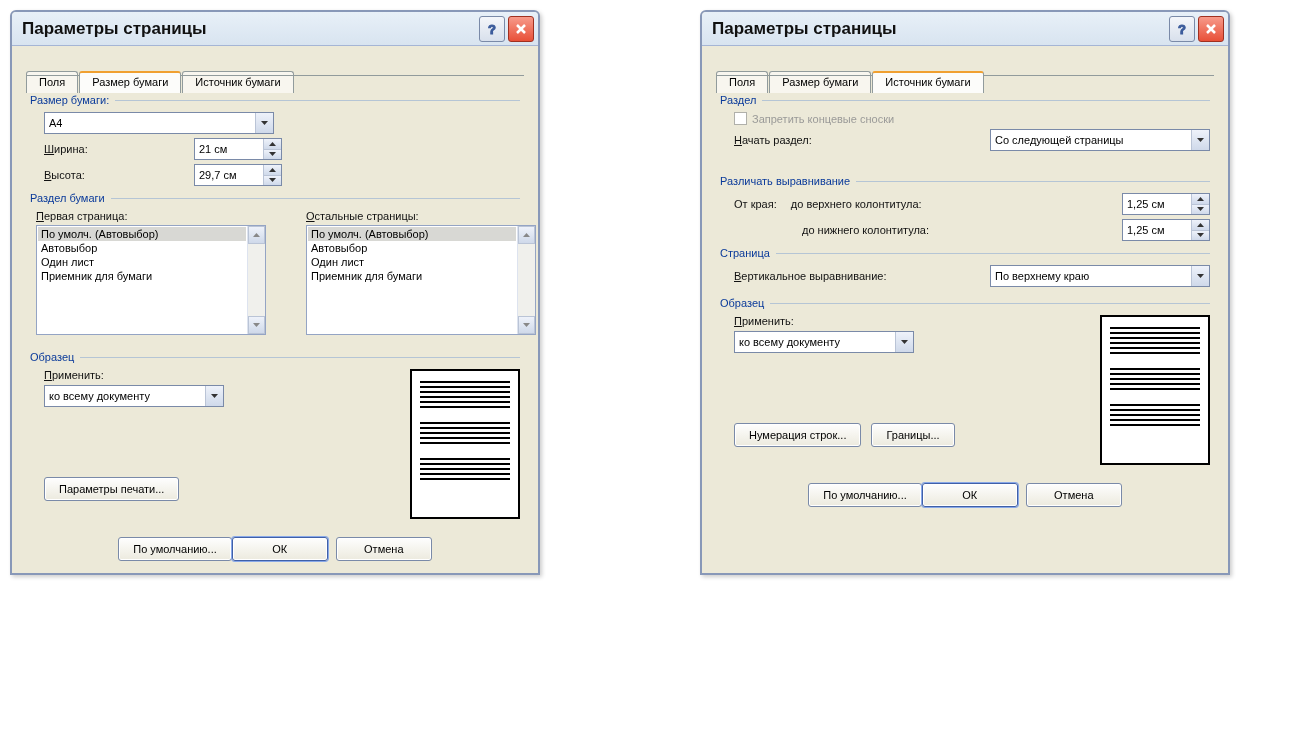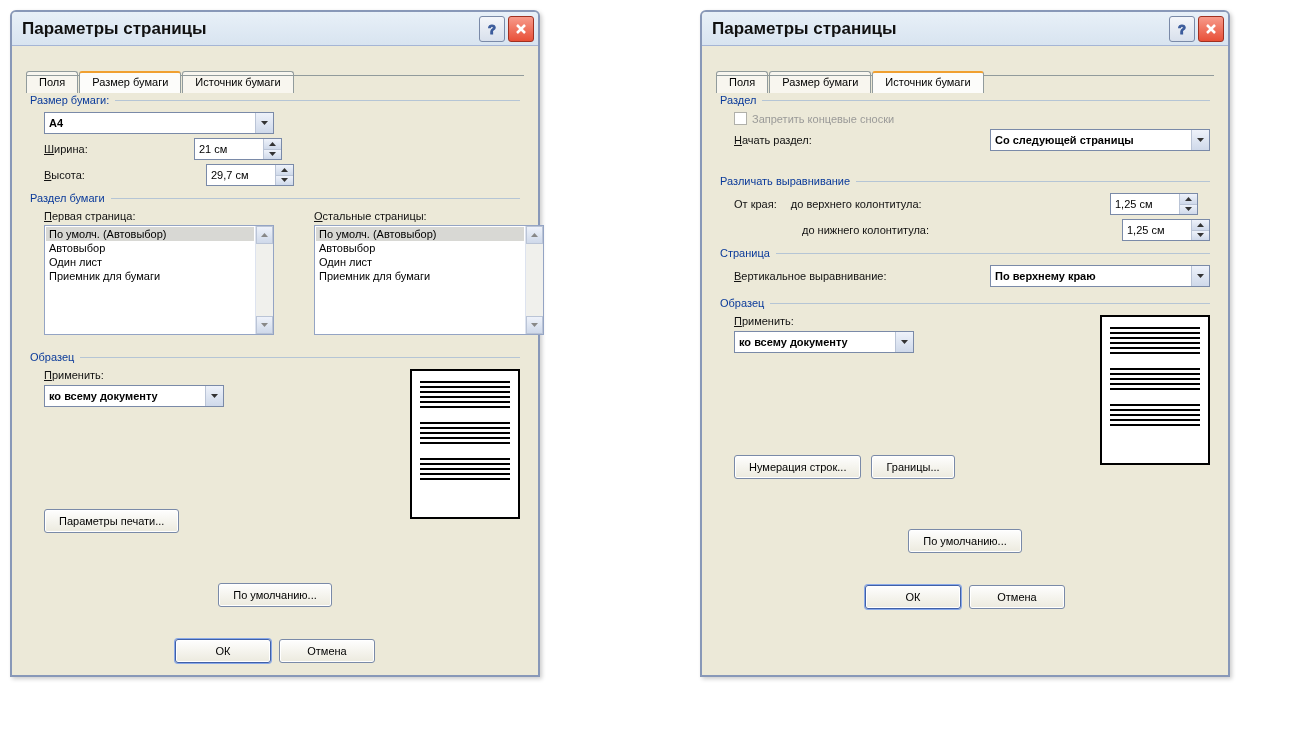--- a/index.html
+++ b/index.html
@@ -88,21 +88,20 @@
   .group-label .rule {
     flex:1; height:1px; background:#b5c5d5; margin-left:6px;
   }
   .row { display:flex; align-items:center; margin: 4px 0 4px 14px; }
   .label { color:#111; }
   .underline-first::first-letter { text-decoration: underline; }
   .combo {
     background:#fff; border:1px solid #7a8aa8;
     height:22px; display:flex; align-items:center; justify-content:space-between;
     padding-left:4px;
-    font-weight:bold;
   }
   .combo .chev {
     width:18px;height:20px;border-left:1px solid #bac4d6;
     background:linear-gradient(to bottom,#eef2fa,#cfd9ea);
     display:flex;align-items:center;justify-content:center;
   }
   .spinner {
     display:flex; background:#fff; border:1px solid #7a8aa8; height:22px;
   }
   .spinner .val { padding:0 4px; display:flex;align-items:center; width:68px;}
@@ -119,27 +118,25 @@
   .listbox .scrollbar{width:18px;background:#f0f0ec;display:flex;flex-direction:column;border-left:1px solid #dde3ef;}
   .listbox .scrollbar .arrow{height:18px;background:linear-gradient(to bottom,#eef2fa,#cfd9ea);border:1px solid #bac4d6;display:flex;align-items:center;justify-content:center;}
   .listbox .scrollbar .track{flex:1;}
   .button {
     background: linear-gradient(to bottom,#fefefe,#eceade);
     border:1px solid #7a8aa8;border-radius:3px;
     padding: 3px 14px; height:24px;
     display:inline-flex;align-items:center;justify-content:center;
     cursor:default;
     box-shadow: inset 0 0 0 1px #fff;
-    margin-top: 32px;
   }
   .button.primary { border:1px solid #4060a8; box-shadow: 0 0 0 1px #88a8e8,inset 0 0 0 1px #fff; }
   .footer {
-    display:flex;justify-content:flex-end;align-items:center;
+    display:flex;justify-content:center;align-items:center;
     padding: 8px 14px 12px 14px;
-    flex-direction: column;
   }
   .footer .right{display:flex;gap:8px;}
   .preview {
     width:110px;height:150px;background:#fff;border:2px solid #000;
     padding:10px 8px;
     display:flex;flex-direction:column;gap:3px;
   }
   .preview .pline{height:2px;background:#000;}
   .preview .pgap{height:8px;}
   .checkbox { width:13px;height:13px;border:1px solid #3a6ab8;background:#fff;display:inline-block;margin-right:5px;vertical-align:middle;}
@@ -201,21 +198,21 @@
               </svg>
             </div>
             <div>
               <svg class="updown" viewBox="0 0 7 4">
                 <polygon points="0,0 7,0 3.5,4" fill="#333"></polygon>
               </svg>
             </div>
           </span>
       </div>
     </div>
-    <div class="row" style="gap:12px;">
+    <div class="row" style="gap:0;">
       <span class="label underline-first" style="width:150px">Высота:</span>
       <div class="spinner">
         <span class="val">29,7 см</span>
         <span class="btns">
             <div>
               <svg class="updown" viewBox="0 0 7 4">
                 <polygon points="3.5,0 7,4 0,4" fill="#333"></polygon>
               </svg>
             </div>
             <div>
@@ -224,21 +221,21 @@
               </svg>
             </div>
           </span>
       </div>
     </div>
 
     <div class="group-label">
       <span>Раздел бумаги</span>
         <span class="rule"></span>
     </div>
-    <div style="display:flex; gap:40px; margin-left:14px;">
+    <div style="display:flex; gap:40px; margin-left:6px;">
       <div>
         <div class="label underline-first" style="margin-bottom:3px;">Первая страница:</div>
         <div class="listbox">
           <div class="items">
             <div class="item selected">По умолч. (Автовыбор)</div>
             <div class="item">Автовыбор</div>
             <div class="item">Один лист</div>
             <div class="item">Приемник для бумаги</div>
           </div>
           <div class="scrollbar">
@@ -374,21 +371,21 @@
               <polygon points="0,0 7,0 3.5,4" fill="#333"></polygon>
             </svg>
           </span>
       </div>
     </div>
 
     <div class="group-label" style="margin-top:24px;">
       <span>Различать выравнивание</span>
         <span class="rule"></span>
     </div>
-    <div class="row" style="justify-content:space-between;margin-right:12px;">
+    <div class="row" style="justify-content:space-between;margin-right:0;">
       <div>
         <span class="label">От края:</span>
         <span style="display:inline-block;width:8px;"></span>
         <span class="label">до верхнего колонтитула:</span>
       </div>
       <div class="spinner">
         <span class="val">1,25 см</span>
         <span class="btns">
             <div>
               <svg class="updown" viewBox="0 0 7 4">

